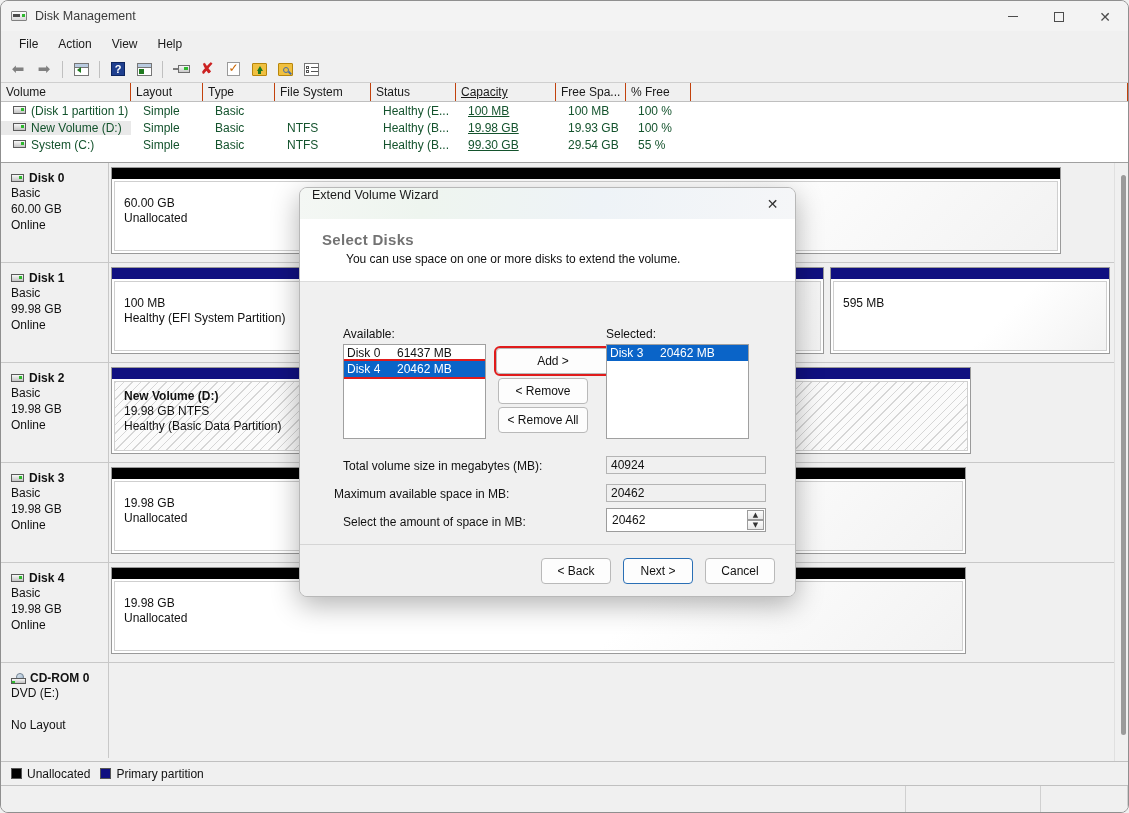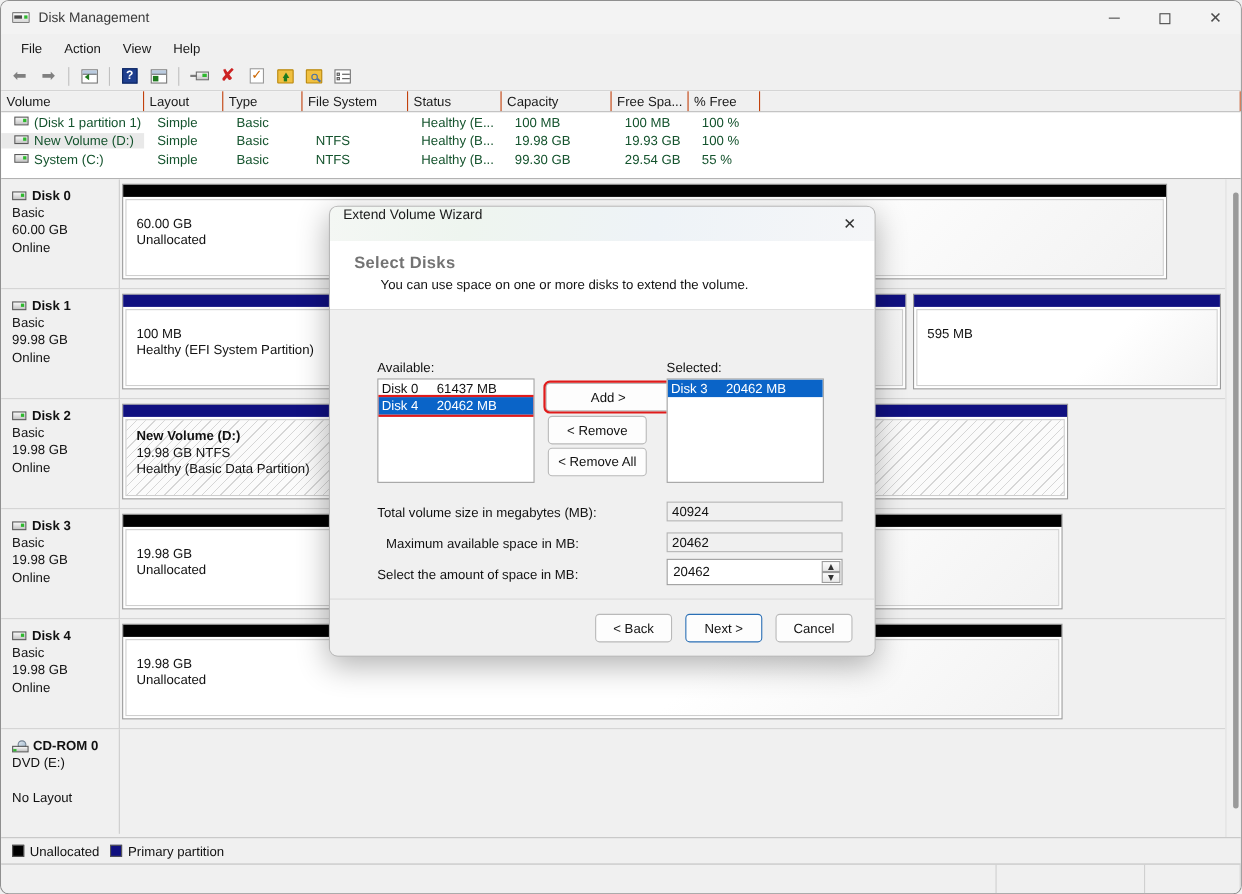--- a/index.html
+++ b/index.html
@@ -112,21 +112,21 @@
   
   .vollist { flex:0 0 80px; background:#fff; border-bottom:1px solid #a0a0a0; position:relative; }
   .vol-head { display:flex; height:19px; background:#f0f0f0; border-bottom:1px solid #bfbfbf; }
   .vol-head div {
     font-size:12px; color:#1a1a1a; padding:2px 5px;
     border-right:1px solid #c2410c; overflow:hidden; white-space:nowrap;
   }
   .vol-row { display:flex; height:17px; align-items:center; }
   .vol-row > div { font-size:12px; color:#14532d; padding:0 12px; overflow:hidden; white-space:nowrap; }
   .c0 { width:130px; } .c1 { width:72px; } .c2 { width:72px; }
-  .c3 { width:96px; } .c4 { width:85px; } .c5 { width:100px; }
+  .c3 { width:96px; } .c4 { width:85px; } .c5 { width:100px;text-decoration:underline; }
   .c6 { width:70px; } .c7 { width:65px; } .c8 { flex:1; }
   .vol-icon {
     display:inline-block; width:13px; height:8px; vertical-align:middle;
     background:linear-gradient(#f8f8f8,#c4c4c4); border:1px solid #5a5a5a;
     margin-right:5px; position:relative; top:-1px;
   }
   .vol-icon::after { content:""; position:absolute; right:1px; top:1px; width:3px; height:3px; background:#2eb82e; }
   .sel-cell { background:#e9e9e9; }
 
   
@@ -601,21 +601,21 @@
       <div class="listbox" style="position:absolute; left:306px; top:62px;">
         <div class="lb-item sel">
           <span class="nm">Disk 3</span>
           <span>20462 MB</span>
         </div>
       </div>
 
       <div class="lbl" style="position:absolute; left:43px; top:177px;">Total volume size in megabytes (MB):</div>
       <div class="fld ro" style="position:absolute; left:306px; top:174px;">40924</div>
 
-      <div class="lbl" style="position:absolute; left:51px; top:205px;">Maximum available space in MB:</div>
+      <div class="lbl" style="position:absolute; left:34px; top:205px;">Maximum available space in MB:</div>
       <div class="fld ro" style="position:absolute; left:306px; top:202px;">20462</div>
 
       <div class="lbl" style="position:absolute; left:43px; top:233px;">Select the amount of space in MB:</div>
       <div class="spin" style="position:absolute; left:306px; top:226px;">
         <span class="val">20462</span>
         <span class="btns">
           <span class="sb">▲</span>
           <span class="sb">▼</span>
         </span>
       </div>

